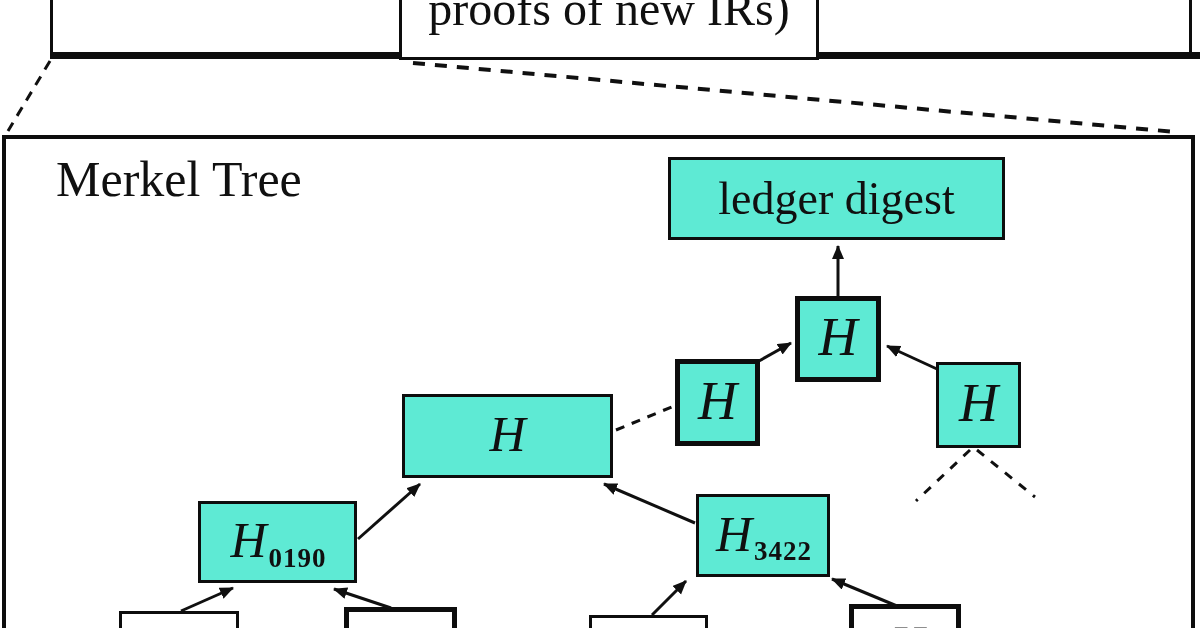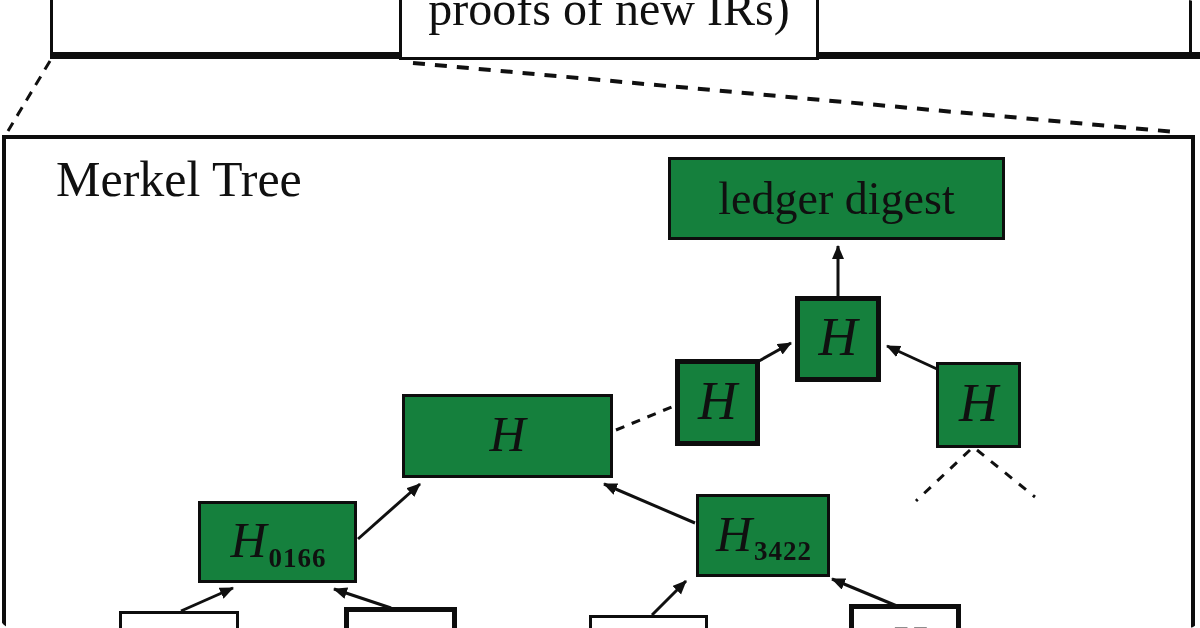--- a/index.html
+++ b/index.html
@@ -2,21 +2,20 @@
 <html><head>
 <meta charset="utf-8">
 <style>
   html, body { margin: 0; padding: 0; }
   body { width: 1200px; height: 628px; background: #ffffff; }
   .screen {
     position: relative; width: 1200px; height: 628px;
     overflow: hidden; background: #ffffff;
     font-family: "Liberation Serif", "DejaVu Serif", serif;
     color: #101010;
-    border-radius: 12px;
   }
   .abs { position: absolute; }
 
   
   .tt-vline { background: #0d0d0d; }
   .tt-thickline { background: #0d0d0d; }
   .caption-cell {
     left: 399px; top: -14px; width: 414px; height: 68px;
     border: 3px solid #0d0d0d; background: #ffffff;
   }
@@ -30,21 +29,21 @@
   .merkel-box {
     left: 2px; top: 135px; width: 1185px; height: 520px;
     border: 4px solid #0d0d0d; background: #ffffff;
   }
   .merkel-title {
     left: 56px; top: 153px; font-size: 50px; line-height: 1.05;
     white-space: nowrap;
   }
 
   .node {
-    background: #15803d; border: 3px solid #0d0d0d;
+    background: #5eead4; border: 3px solid #0d0d0d;
     display: flex; align-items: center; justify-content: center;
     box-sizing: border-box; z-index: 2;
   }
   .node.thick { border-width: 5px; }
   .h-letter {
     font-style: italic; font-size: 54px; line-height: 1;
     transform: translateY(-2px);
   }
   .h-letter.small { font-size: 50px; }
   .node-sub {
@@ -106,21 +105,21 @@
   <div class="abs node righth-box">
     <span class="h-letter">H</span>
   </div>
 
   <div class="abs node h8-box">
     <span class="h-letter small">H</span>
   </div>
 
   <div class="abs node h0123-box">
     <span class="h-letter small">H</span>
-      <span class="node-sub">0166</span>
+      <span class="node-sub">0190</span>
   </div>
 
   <div class="abs node h4567-box">
     <span class="h-letter small">H</span>
       <span class="node-sub">3422</span>
   </div>
 
   <div class="abs leaf leaf1"></div>
   <div class="abs leaf thick leaf2">
     <span class="leaf-partial-label">H</span>

